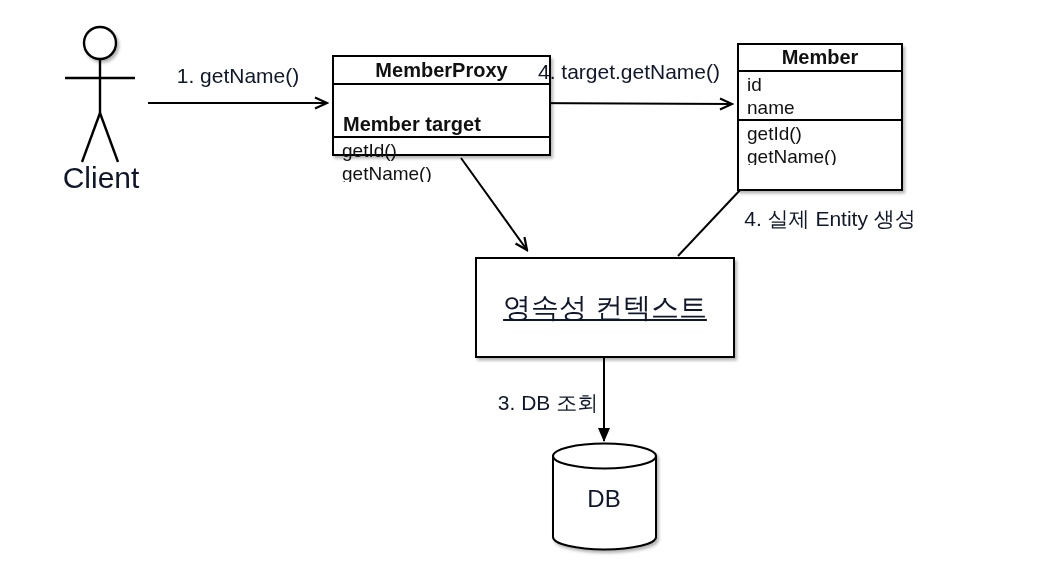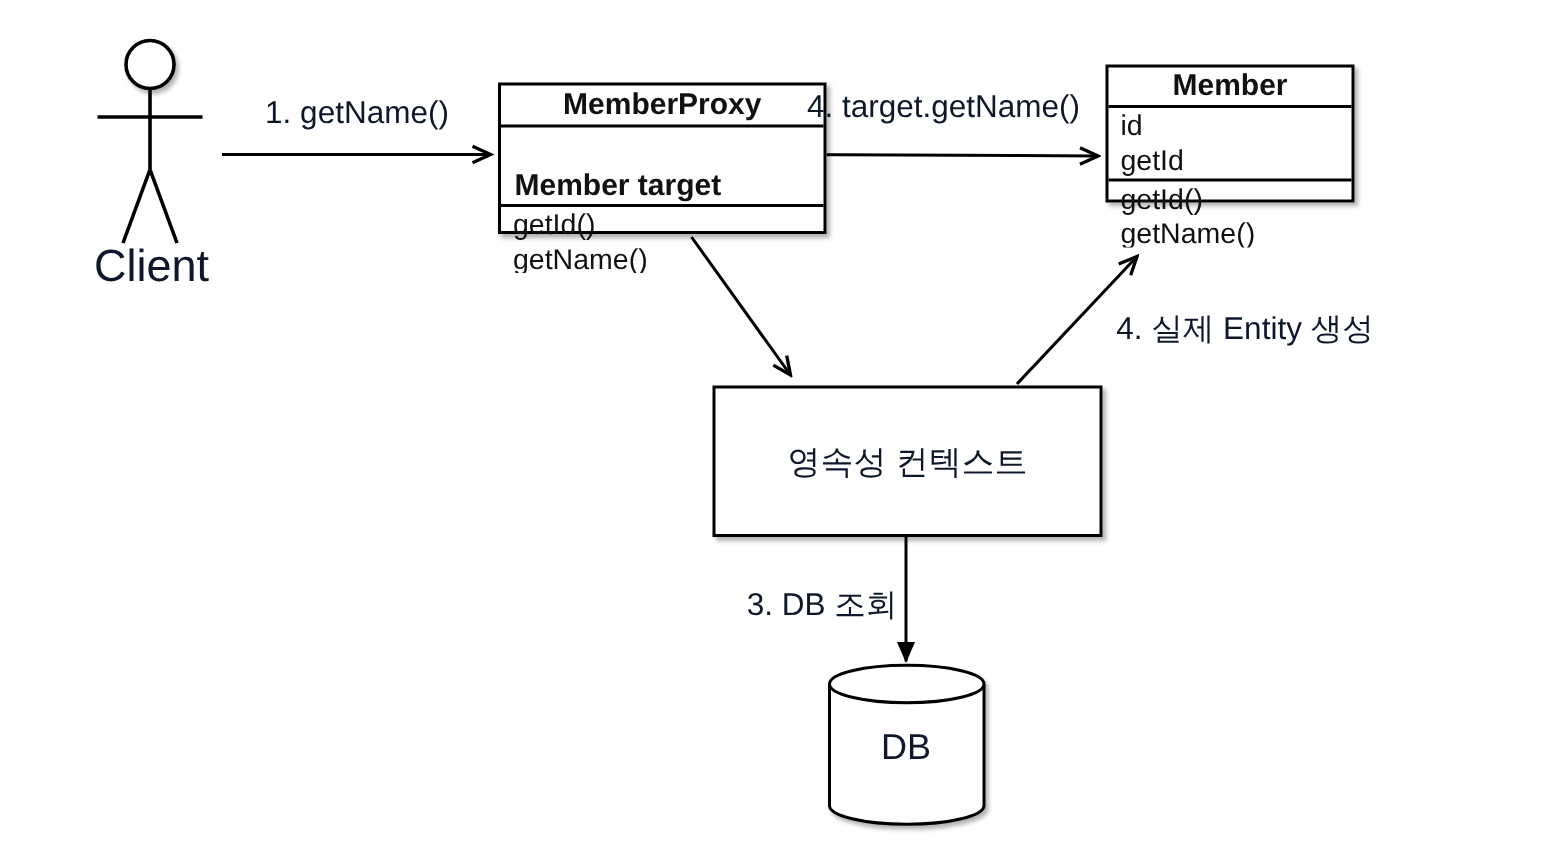--- a/index.html
+++ b/index.html
@@ -68,21 +68,21 @@
     align-items: center;
     justify-content: center;
   }
   .label {
     position: absolute;
     transform: translate(-50%, -50%);
     white-space: nowrap;
     font-size: 21px;
     color: #0f172a;
   }
-  .label.ctx { font-size: 22px; }
+  .label.ctx { font-size: 28px; text-decoration: underline; }
   .label.db  { font-size: 24px; }
   .label.actor-name { font-size: 30px; }
 </style>
 </head>
 <body>
 
 <div class="canvas">
 
   <svg class="overlay" viewBox="0 0 1038 572" xmlns="http://www.w3.org/2000/svg">
     <defs>
@@ -123,25 +123,25 @@
 
   <div class="classbox" style="left:332px; top:55px; width:219px; height:101px;">
     <div class="row divided title-row" style="height:28px;">MemberProxy</div>
     <div class="row divided attr-row" style="height:25px;margin-top:28px;">Member target</div>
     <div class="row pad-top" style="height:44px;">
       <div class="member-line">getId()</div>
       <div class="member-line">getName()</div>
     </div>
   </div>
 
-  <div class="classbox" style="left:737px; top:43px; width:166px; height:92px;">
+  <div class="classbox" style="left:737px; top:43px; width:166px; height:148px;">
     <div class="row divided title-row" style="height:27px;">Member</div>
     <div class="row divided pad-top" style="height:49px;">
       <div class="member-line">id</div>
-      <div class="member-line">getId</div>
+      <div class="member-line">name</div>
     </div>
     <div class="row pad-top" style="height:44px;">
       <div class="member-line">getId()</div>
       <div class="member-line">getName()</div>
     </div>
   </div>
 
   <div class="plainbox" style="left:475px; top:257px; width:260px; height:101px;">
     <span class="label ctx" style="position:static; transform:none;">영속성 컨텍스트</span>
   </div>

